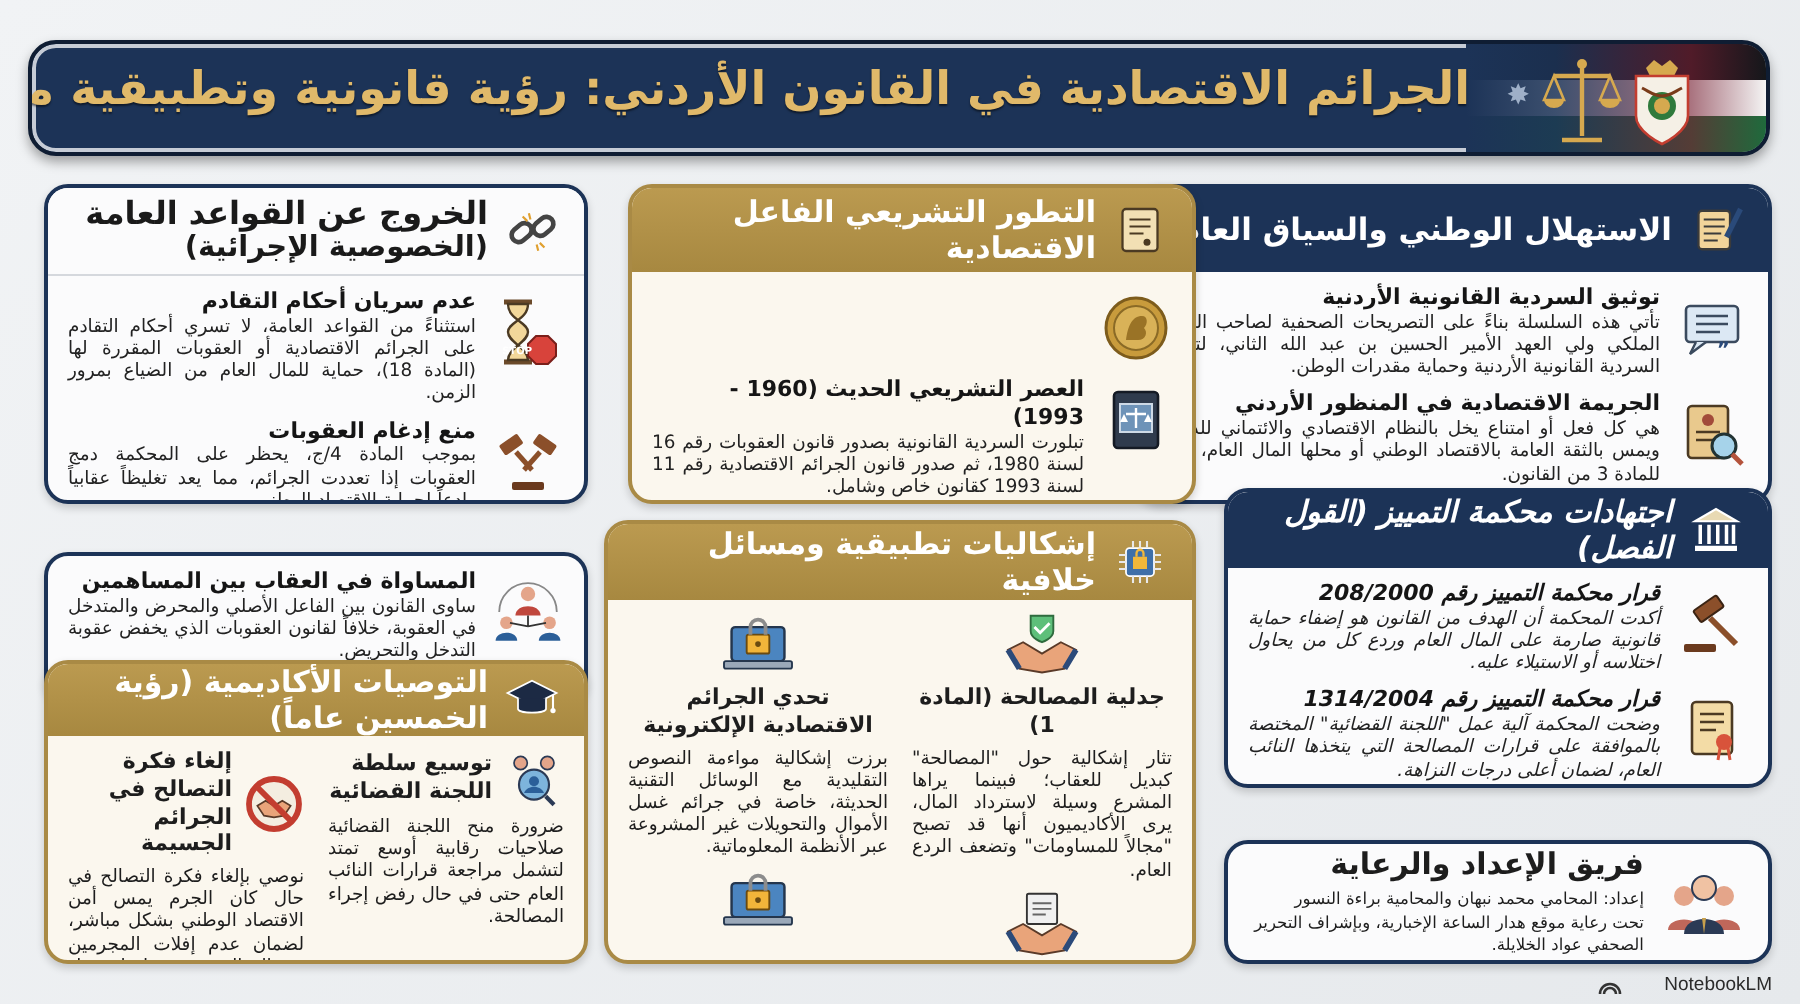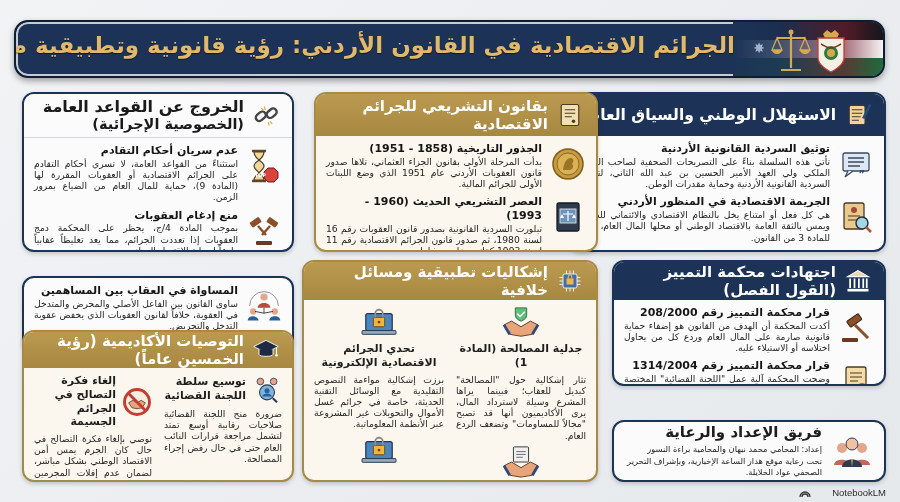--- a/index.html
+++ b/index.html
@@ -268,21 +268,21 @@
           <use href="#i-bookmag"></use>
         </svg>
       <div class="txt">
         <h3>الجريمة الاقتصادية في المنظور الأردني</h3>
         <p>هي كل فعل أو امتناع يخل بالنظام الاقتصادي والائتماني للدولة، ويمس بالثقة العامة بالاقتصاد الوطني أو محلها المال العام، وفقاً للمادة 3 من القانون.</p>
       </div>
     </div>
   </div>
 </div>
 
-<div class="card navy" style="right:14px; top:260px; width:274px; height:126px;">
+<div class="card navy" style="right:14px; top:244px; width:274px; height:150px;font-style:italic;">
   <div class="card-head" style="height:38px;">
     <svg class="ico">
         <use href="#i-court"></use>
       </svg>
     <span>اجتهادات محكمة التمييز (القول الفصل)</span>
   </div>
   <div class="card-body">
     <div class="item">
       <svg class="ico">
           <use href="#i-gavel"></use>
@@ -315,31 +315,27 @@
       <p>تحت رعاية موقع هدار الساعة الإخبارية، وبإشراف التحرير الصحفي عواد الخلايلة.</p>
     </div>
   </div>
 </div>
 
 <div class="card gold" style="right:302px; top:92px; width:284px; height:160px;">
   <div class="card-head" style="height:42px;">
     <svg class="ico">
         <use href="#i-doc"></use>
       </svg>
-    <span>بقانون التشريعي للجرائم الاقتصادية</span>
+    <span>التطور التشريعي الفاعل الاقتصادية</span>
   </div>
   <div class="card-body">
     <div class="item">
       <svg class="ico">
           <use href="#i-coin"></use>
         </svg>
-      <div class="txt">
-        <h3>الجذور التاريخية (1858 - 1951)</h3>
-        <p>بدأت المرحلة الأولى بقانون الجزاء العثماني، تلاها صدور قانون العقوبات الأردني عام 1951 الذي وضع اللبنات الأولى للجرائم المالية.</p>
-      </div>
     </div>
     <div class="item">
       <svg class="ico">
           <use href="#i-lawbook"></use>
         </svg>
       <div class="txt">
         <h3>العصر التشريعي الحديث (1960 - 1993)</h3>
         <p>تبلورت السردية القانونية بصدور قانون العقوبات رقم 16 لسنة 1980، ثم صدور قانون الجرائم الاقتصادية رقم 11 لسنة 1993 كقانون خاص وشامل.</p>
       </div>
     </div>
@@ -387,21 +383,21 @@
       <div style="font-size:14.5px;">(الخصوصية الإجرائية)</div>
     </div>
   </div>
   <div class="card-body">
     <div class="item">
       <svg class="ico">
           <use href="#i-hourglass"></use>
         </svg>
       <div class="txt">
         <h3>عدم سريان أحكام التقادم</h3>
-        <p>استثناءً من القواعد العامة، لا تسري أحكام التقادم على الجرائم الاقتصادية أو العقوبات المقررة لها (المادة 9)، حماية للمال العام من الضياع بمرور الزمن.</p>
+        <p>استثناءً من القواعد العامة، لا تسري أحكام التقادم على الجرائم الاقتصادية أو العقوبات المقررة لها (المادة 18)، حماية للمال العام من الضياع بمرور الزمن.</p>
       </div>
     </div>
     <div class="item">
       <svg class="ico">
           <use href="#i-2gavel"></use>
         </svg>
       <div class="txt">
         <h3>منع إدغام العقوبات</h3>
         <p>بموجب المادة 4/ج، يحظر على المحكمة دمج العقوبات إذا تعددت الجرائم، مما يعد تغليظاً عقابياً رادعاً لحماية الاقتصاد الوطني.</p>
       </div>

